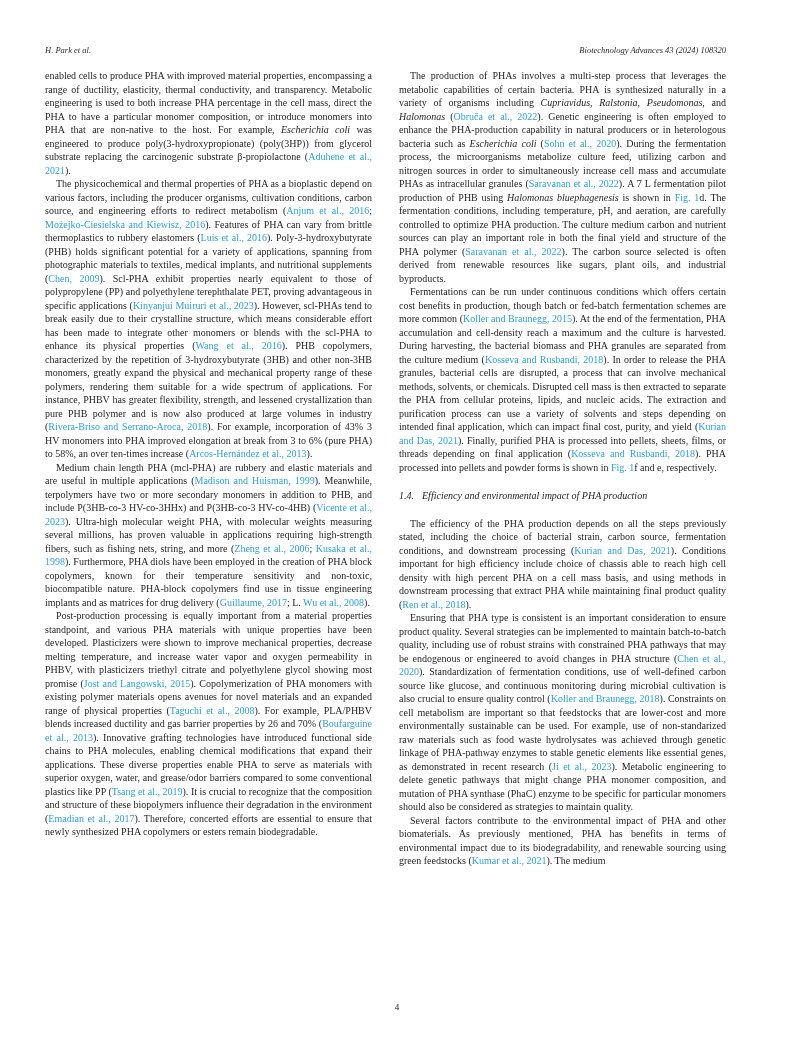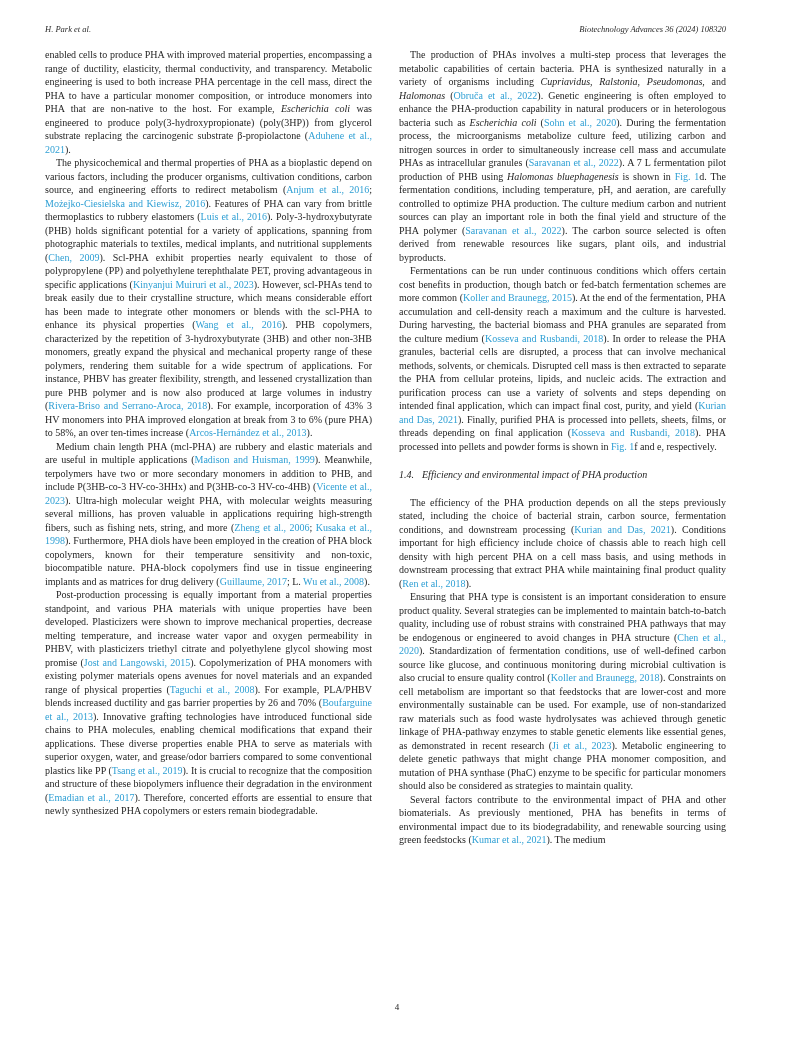--- a/index.html
+++ b/index.html
@@ -1,20 +1,20 @@
 <!DOCTYPE html>
 <html lang="en" style="--link-color: #2e9fd4; --text-color: #1e1e1e;"><head>
 <meta charset="utf-8">
 <style>
   :root { --link-color:#2e9fd4; --text-color:#1e1e1e; }
   * { box-sizing: border-box; }
   body { margin:0; background:#ffffff; }
   .page {
     width:770px; height:1058px; position:relative; background:#ffffff;
-    padding:24px 44px 0 45px; overflow:hidden;
+    padding:45px 44px 0 45px; overflow:hidden;
     font-family:"Liberation Serif", serif; color:var(--text-color);
   }
   .header {
     display:flex; justify-content:space-between; align-items:baseline;
     font-style:italic; font-size:8.5px; color:#2a2a2a;
   }
   .columns { display:flex; gap:27px; margin-top:14px; }
   .col {
     width:340px; font-size:10px; line-height:13.5px; text-align:justify;
     hyphens:auto; -webkit-hyphens:auto;
@@ -33,21 +33,21 @@
     position:absolute; left:0; top:1002px; width:794px;
     text-align:center; font-size:9px; color:#222;
   }
 </style>
 </head>
 <body>
 
 <div class="page">
   <header class="header">
     <span>H. Park et al.</span>
-    <span>Biotechnology Advances 36 (2024) 108320</span>
+    <span>Biotechnology Advances 43 (2024) 108320</span>
   </header>
 
   <main class="columns">
     <div class="col" id="col-left">
         <p class="para"><span class="">enabled cells to produce PHA with improved material properties, encompassing a range of ductility, elasticity, thermal conductivity, and transparency. Metabolic engineering is used to both increase PHA percentage in the cell mass, direct the PHA to have a particular monomer composition, or introduce monomers into PHA that are non-native to the host. For example, </span><span class="italic">Escherichia coli</span><span class=""> was engineered to produce poly(3-hydroxypropionate) (poly(3HP)) from glycerol substrate replacing the carcinogenic substrate β-propiolactone (</span><a class="cite">Aduhene et al., 2021</a><span class="">).</span></p>
         <p class="para indent"><span class="">The physicochemical and thermal properties of PHA as a bioplastic depend on various factors, including the producer organisms, cultivation conditions, carbon source, and engineering efforts to redirect metabolism (</span><a class="cite">Anjum et al., 2016</a><span class="">; </span><a class="cite">Możejko-Ciesielska and Kiewisz, 2016</a><span class="">). Features of PHA can vary from brittle thermoplastics to rubbery elastomers (</span><a class="cite">Luis et al., 2016</a><span class="">). Poly-3-hydroxybutyrate (PHB) holds significant potential for a variety of applications, spanning from photographic materials to textiles, medical implants, and nutritional supplements (</span><a class="cite">Chen, 2009</a><span class="">). Scl-PHA exhibit properties nearly equivalent to those of polypropylene (PP) and polyethylene terephthalate PET, proving advantageous in specific applications (</span><a class="cite">Kinyanjui Muiruri et al., 2023</a><span class="">). However, scl-PHAs tend to break easily due to their crystalline structure, which means considerable effort has been made to integrate other monomers or blends with the scl-PHA to enhance its physical properties (</span><a class="cite">Wang et al., 2016</a><span class="">). PHB copolymers, characterized by the repetition of 3-hydroxybutyrate (3HB) and other non-3HB monomers, greatly expand the physical and mechanical property range of these polymers, rendering them suitable for a wide spectrum of applications. For instance, PHBV has greater flexibility, strength, and lessened crystallization than pure PHB polymer and is now also produced at large volumes in industry (</span><a class="cite">Rivera-Briso and Serrano-Aroca, 2018</a><span class="">). For example, incorporation of 43% 3 HV monomers into PHA improved elongation at break from 3 to 6% (pure PHA) to 58%, an over ten-times increase (</span><a class="cite">Arcos-Hernández et al., 2013</a><span class="">).</span></p>
         <p class="para indent"><span class="">Medium chain length PHA (mcl-PHA) are rubbery and elastic materials and are useful in multiple applications (</span><a class="cite">Madison and Huisman, 1999</a><span class="">). Meanwhile, terpolymers have two or more secondary monomers in addition to PHB, and include P(3HB-co-3 HV-co-3HHx) and P(3HB-co-3 HV-co-4HB) (</span><a class="cite">Vicente et al., 2023</a><span class="">). Ultra-high molecular weight PHA, with molecular weights measuring several millions, has proven valuable in applications requiring high-strength fibers, such as fishing nets, string, and more (</span><a class="cite">Zheng et al., 2006</a><span class="">; </span><a class="cite">Kusaka et al., 1998</a><span class="">). Furthermore, PHA diols have been employed in the creation of PHA block copolymers, known for their temperature sensitivity and non-toxic, biocompatible nature. PHA-block copolymers find use in tissue engineering implants and as matrices for drug delivery (</span><a class="cite">Guillaume, 2017</a><span class="">; L. </span><a class="cite">Wu et al., 2008</a><span class="">).</span></p>
         <p class="para indent"><span class="">Post-production processing is equally important from a material properties standpoint, and various PHA materials with unique properties have been developed. Plasticizers were shown to improve mechanical properties, decrease melting temperature, and increase water vapor and oxygen permeability in PHBV, with plasticizers triethyl citrate and polyethylene glycol showing most promise (</span><a class="cite">Jost and Langowski, 2015</a><span class="">). Copolymerization of PHA monomers with existing polymer materials opens avenues for novel materials and an expanded range of physical properties (</span><a class="cite">Taguchi et al., 2008</a><span class="">). For example, PLA/PHBV blends increased ductility and gas barrier properties by 26 and 70% (</span><a class="cite">Boufarguine et al., 2013</a><span class="">). Innovative grafting technologies have introduced functional side chains to PHA molecules, enabling chemical modifications that expand their applications. These diverse properties enable PHA to serve as materials with superior oxygen, water, and grease/odor barriers compared to some conventional plastics like PP (</span><a class="cite">Tsang et al., 2019</a><span class="">). It is crucial to recognize that the composition and structure of these biopolymers influence their degradation in the environment (</span><a class="cite">Emadian et al., 2017</a><span class="">). Therefore, concerted efforts are essential to ensure that newly synthesized PHA copolymers or esters remain biodegradable.</span></p>
       </div>
     <div class="col" id="col-right">

